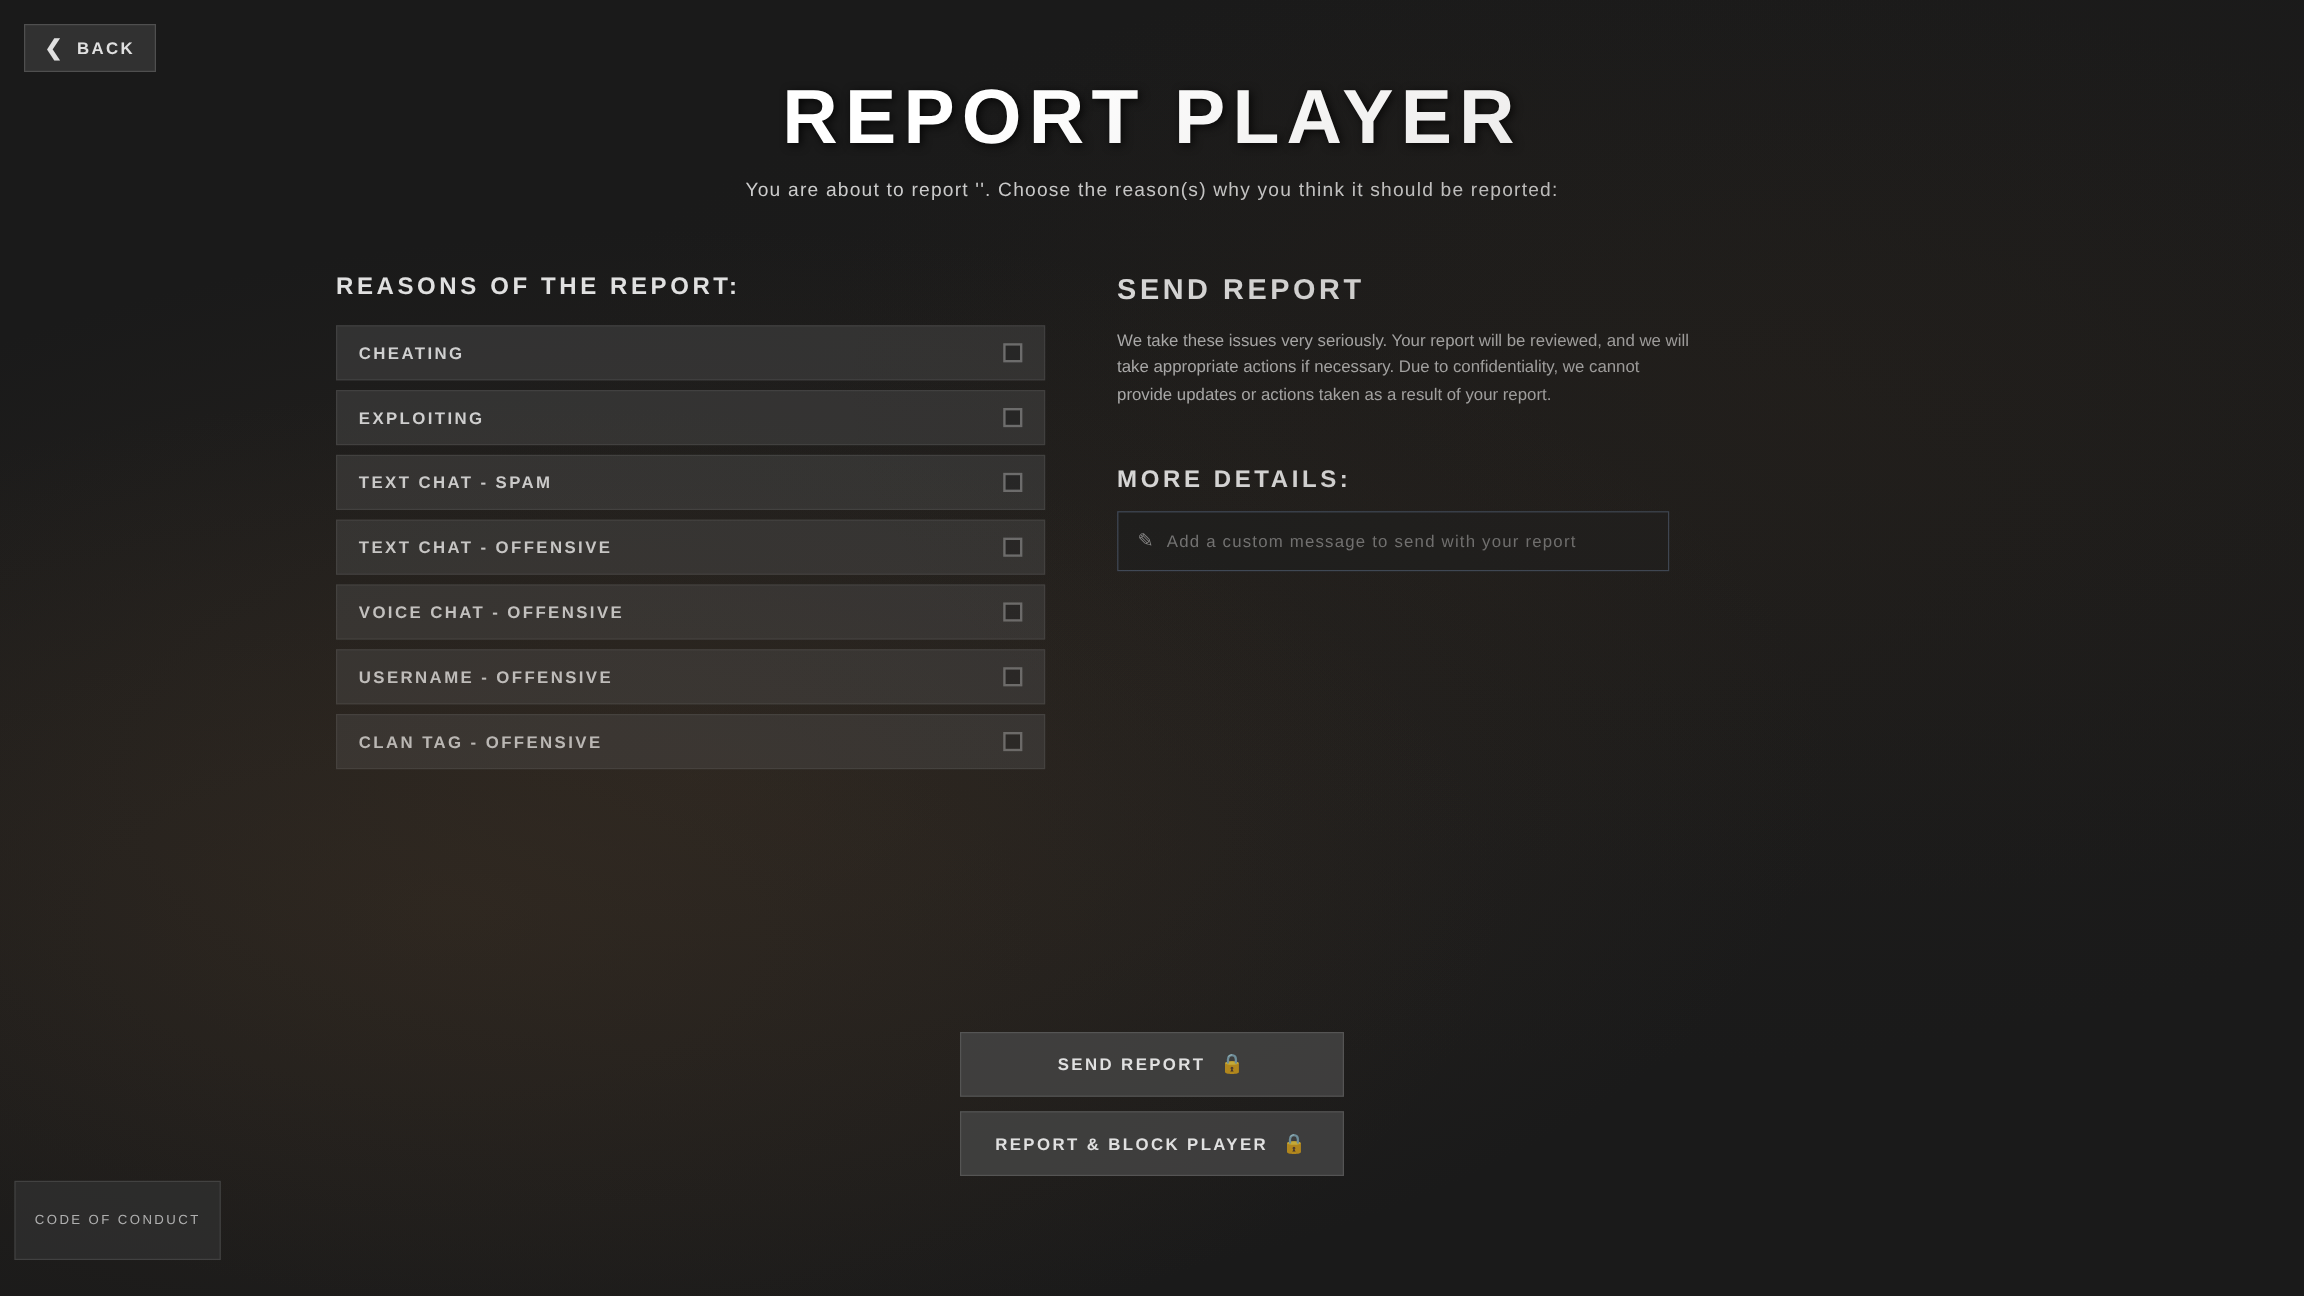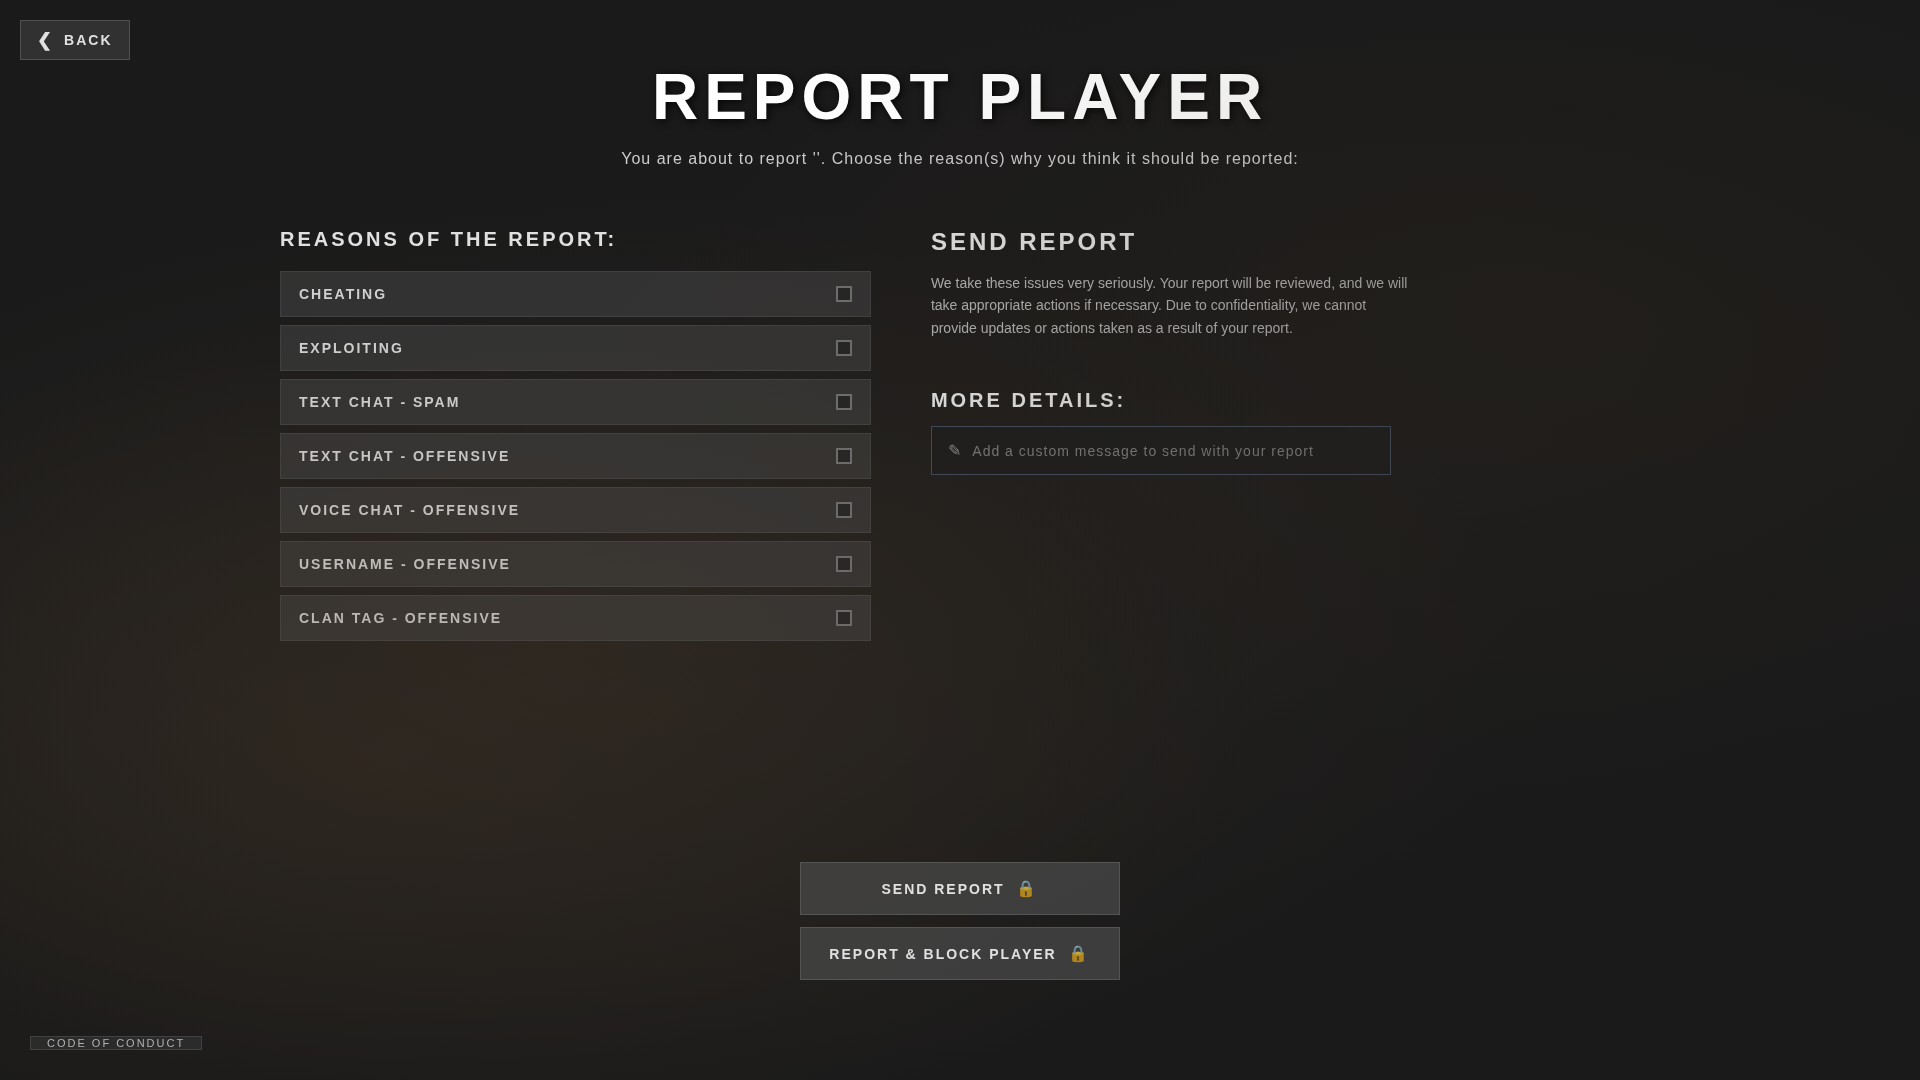--- a/index.html
+++ b/index.html
@@ -229,25 +229,25 @@
 
     .lock-icon {
       font-size: 16px;
       opacity: 0.7;
     }
 
     
     .code-of-conduct {
       position: absolute;
       bottom: 30px;
-      left: 30px;
+      left: 12px;
       background: rgba(50,50,50,0.7);
       border: 1px solid rgba(100,100,100,0.4);
       color: #b0b0b0;
-      padding: 0 16px;
+      padding: 26px 16px;
       font-size: 11px;
       letter-spacing: 2px;
       text-transform: uppercase;
       cursor: pointer;
     }
   </style>
 </head>
 <body>
 
 <button class="back-button">

